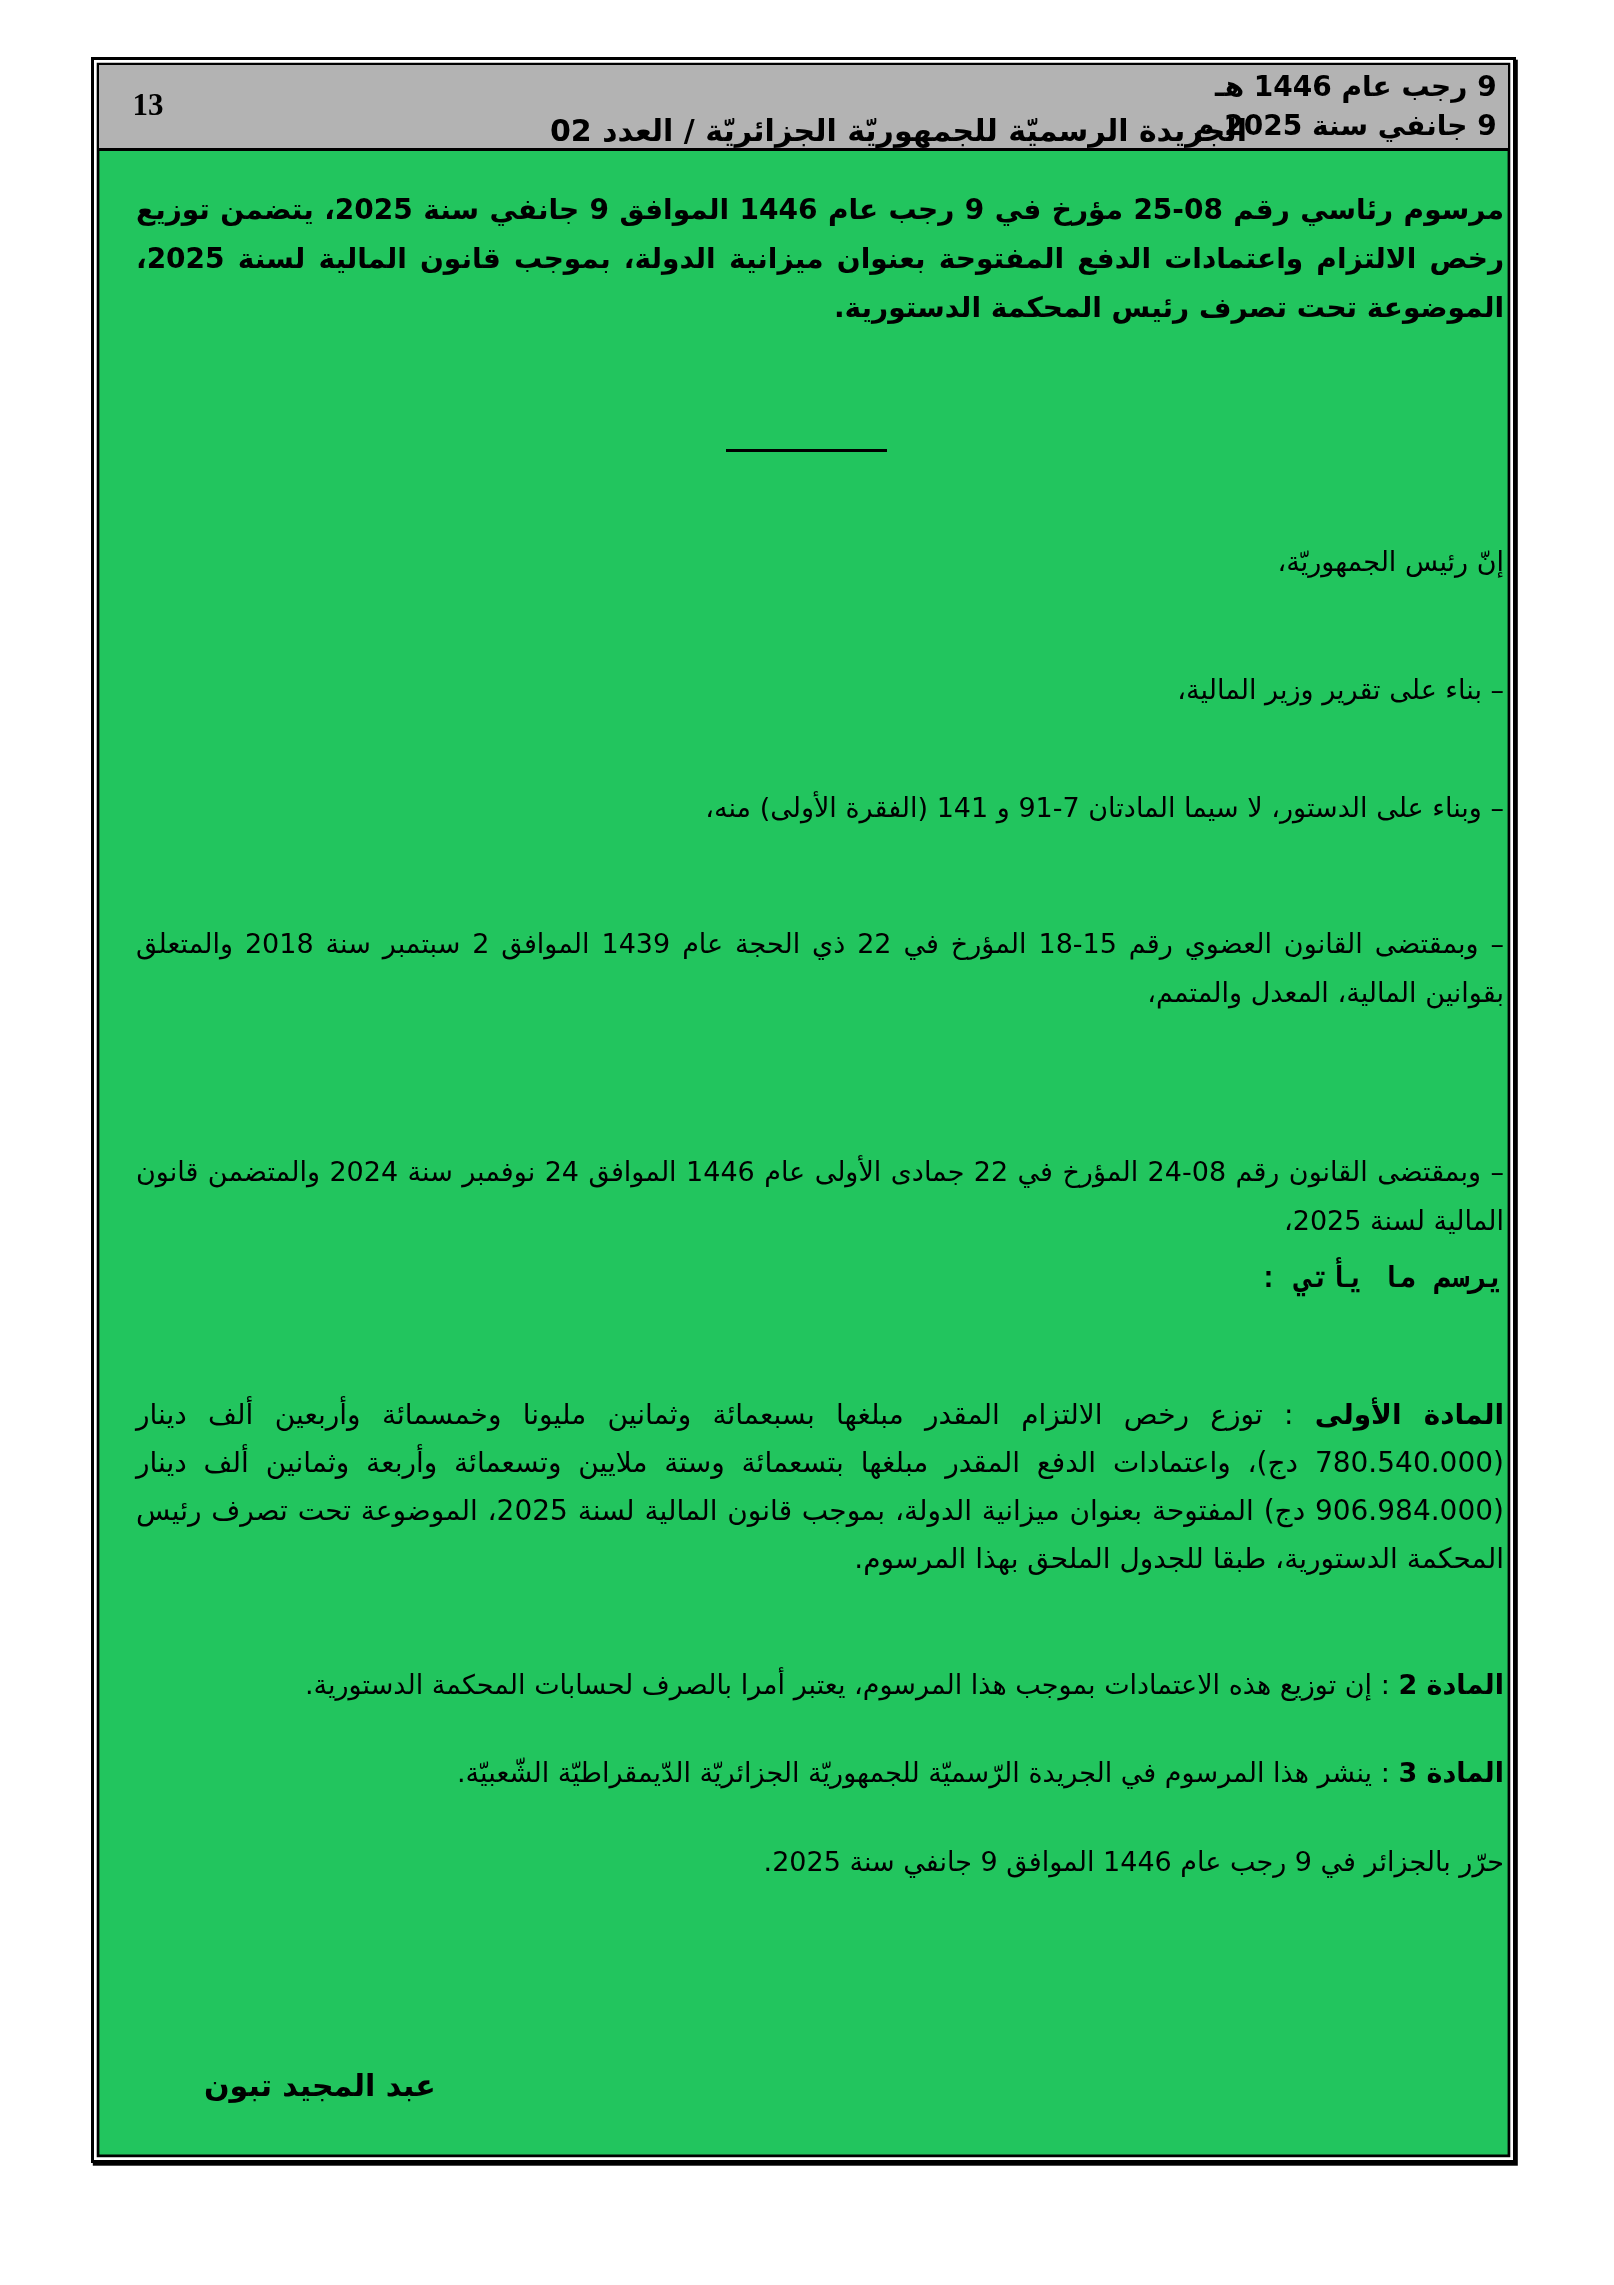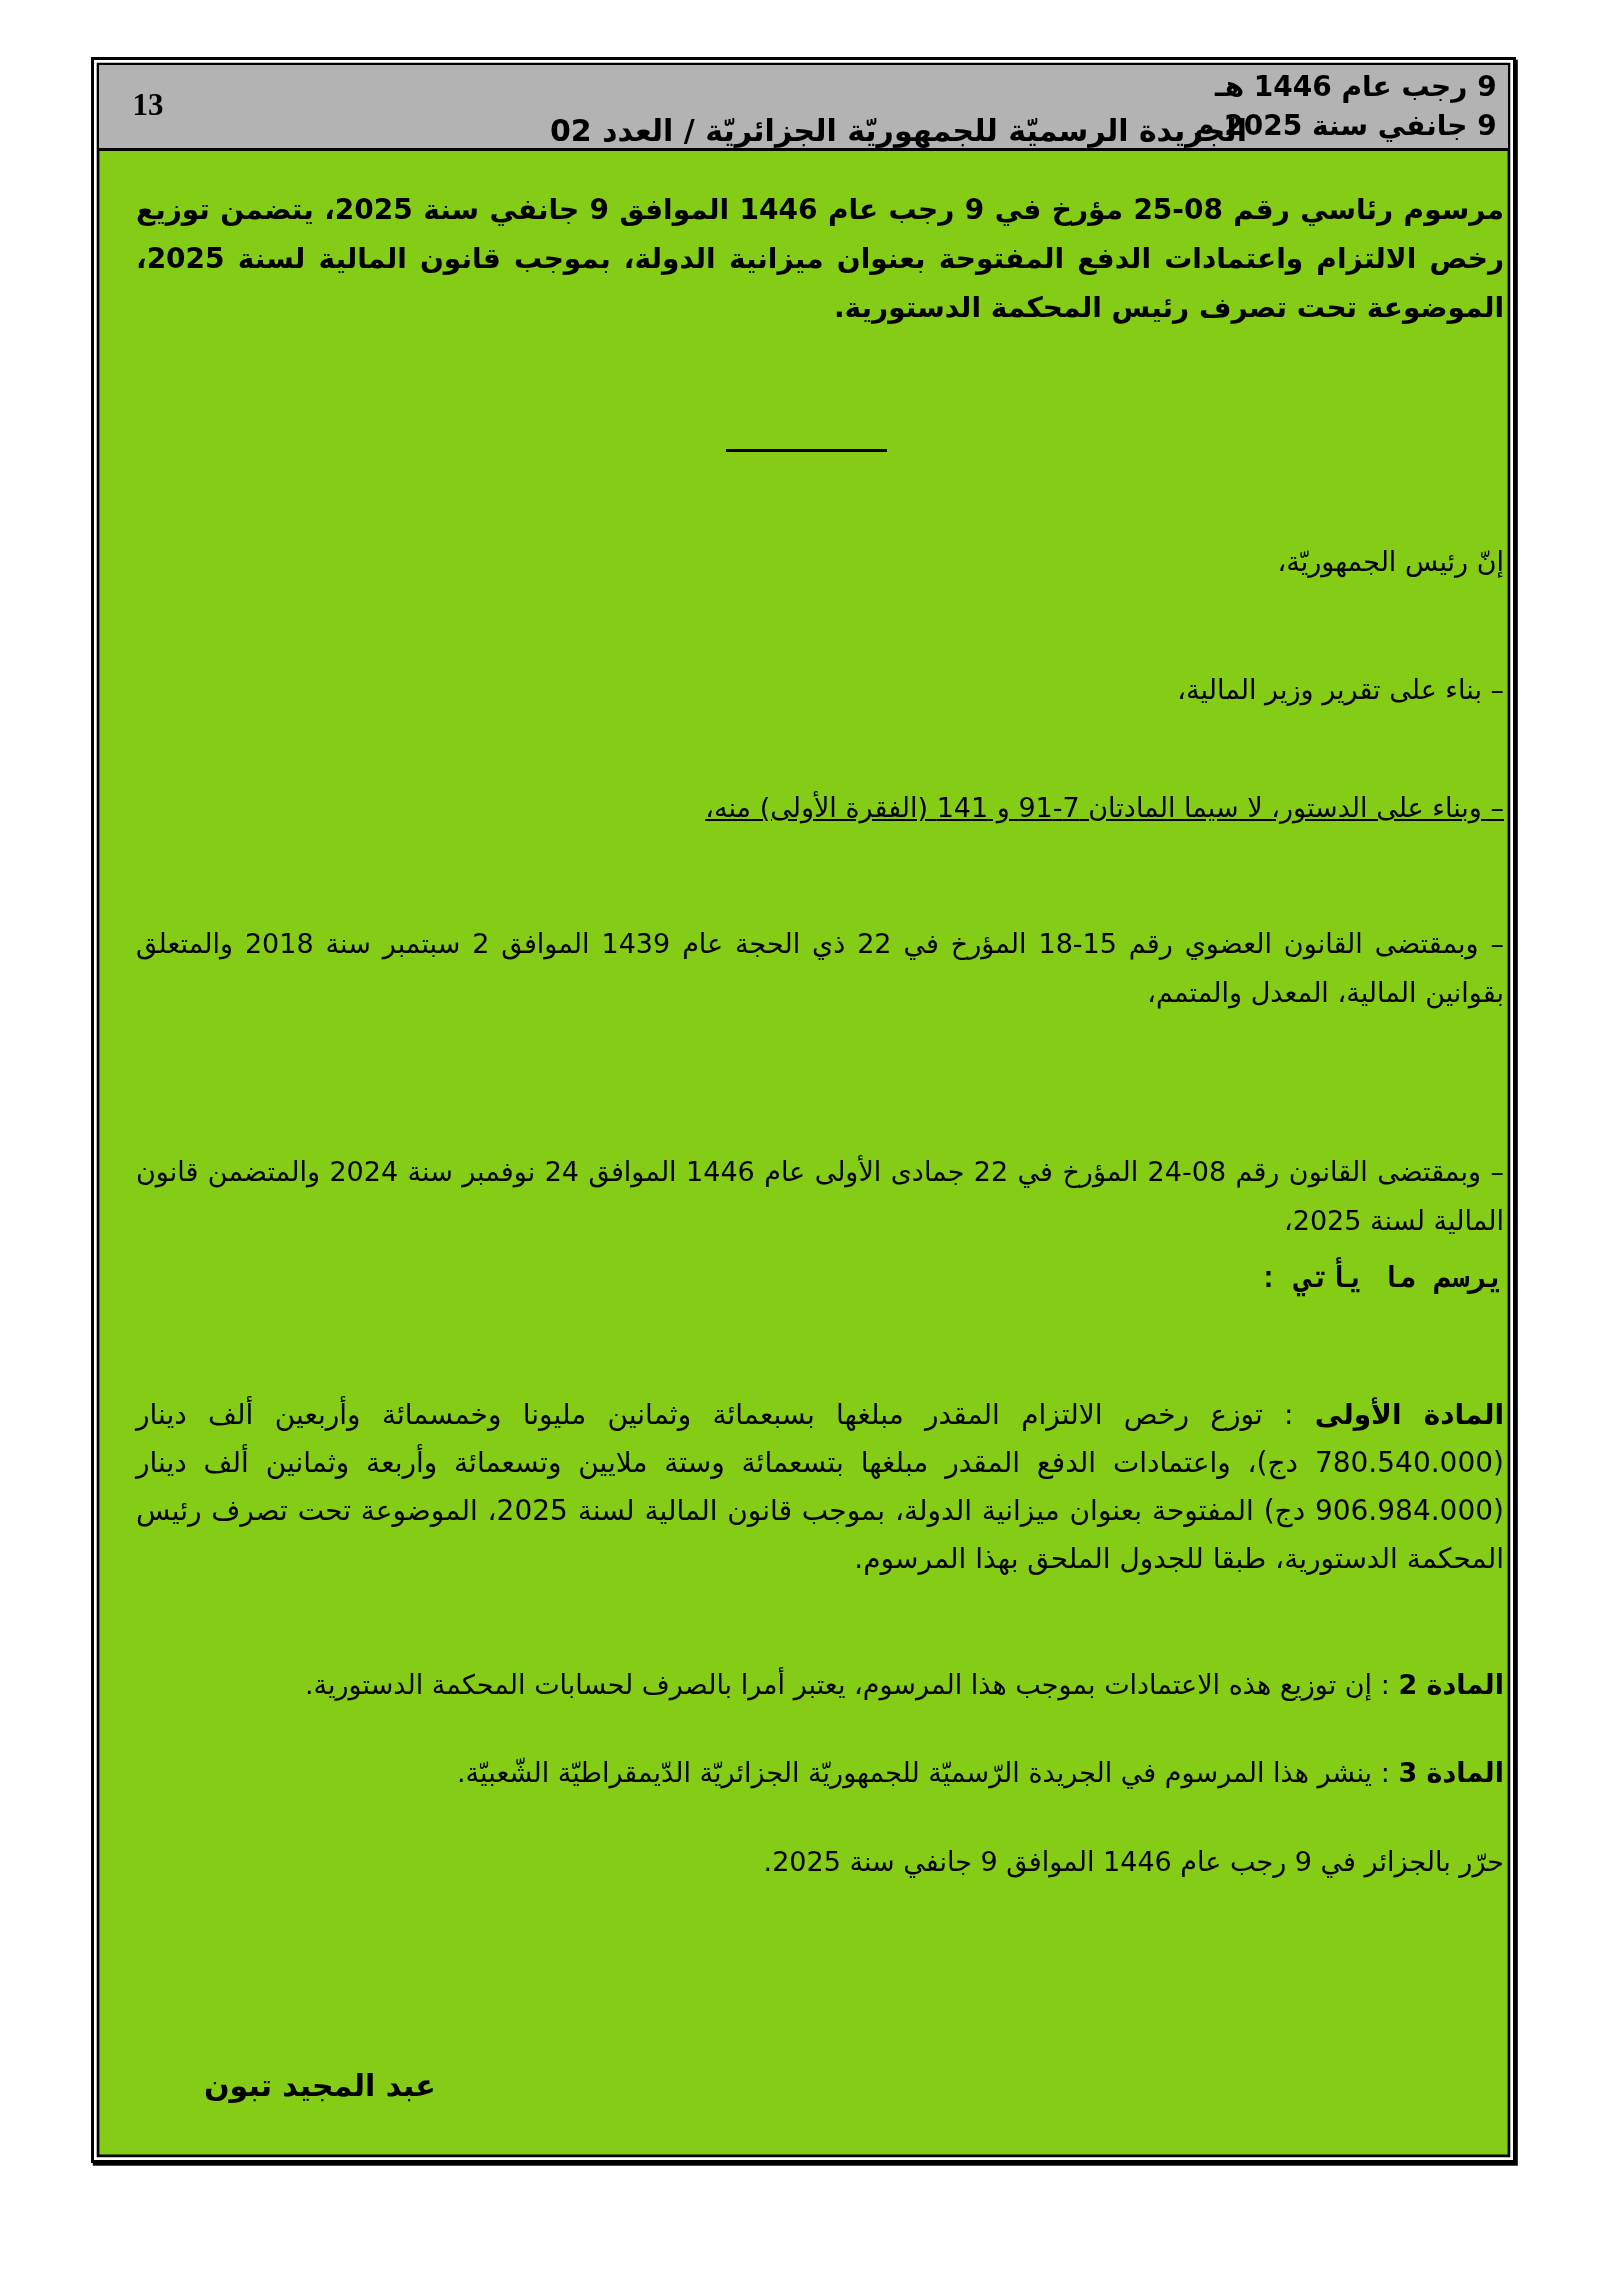--- a/index.html
+++ b/index.html
@@ -11,21 +11,21 @@
     overflow: hidden;
   }
   
   .frame {
     position: absolute;
     left: 91px; top: 57px;
     width: 1419px; height: 2100px;
     border: 3.6px solid #000;
     box-shadow: inset 0 0 0 2.7px #ffffff, inset 0 0 0 5.4px #000000,
                 1.8px 2.7px 0 0 #000;
-    background: #84cc16;
+    background: #22c55e;
   }
   .header-band {
     position: absolute;
     left: 5.4px; right: 5.4px; top: 5.4px;
     height: 83px;
     background: #b3b3b3;
     border-bottom: 3.6px solid #000;
   }
   .pageno {
     position: absolute;
@@ -71,21 +71,21 @@
     position: absolute;
     top: 449px; left: 726px;
     width: 161px; height: 2.7px;
     background: #000;
   }
   .right { text-align: right; }
   .just  { text-align: justify; line-height: 49px; }
   .p-intro   { top: 544px;  padding-left: 0; }
   .p-intro, .p-visa0 { padding-right: 25px; }
   .p-visa0   { top: 672px; }
-  .p-visa1   { top: 790px;  padding-right: 25px; text-decoration: underline; }
+  .p-visa1   { top: 790px;  padding-right: 25px; }
   .p-visa2   { top: 919px; }
   .p-visa3   { top: 1147px; }
   .enacting  { top: 1262px; font-weight: bold; font-size: 29px; padding-right: 29px; font-family: Liberation Mono, monospace; }
   .article1  { top: 1391px; font-size: 28px; line-height: 48px; }
   .article2  { top: 1646px; padding-right: 5.4px; margin-top: 21px; }
   .article3  { top: 1755px; padding-right: 2px; }
   .dateline  { top: 1844px; }
   .art-label { font-weight: bold; }
   .signatory {
     position: absolute;

